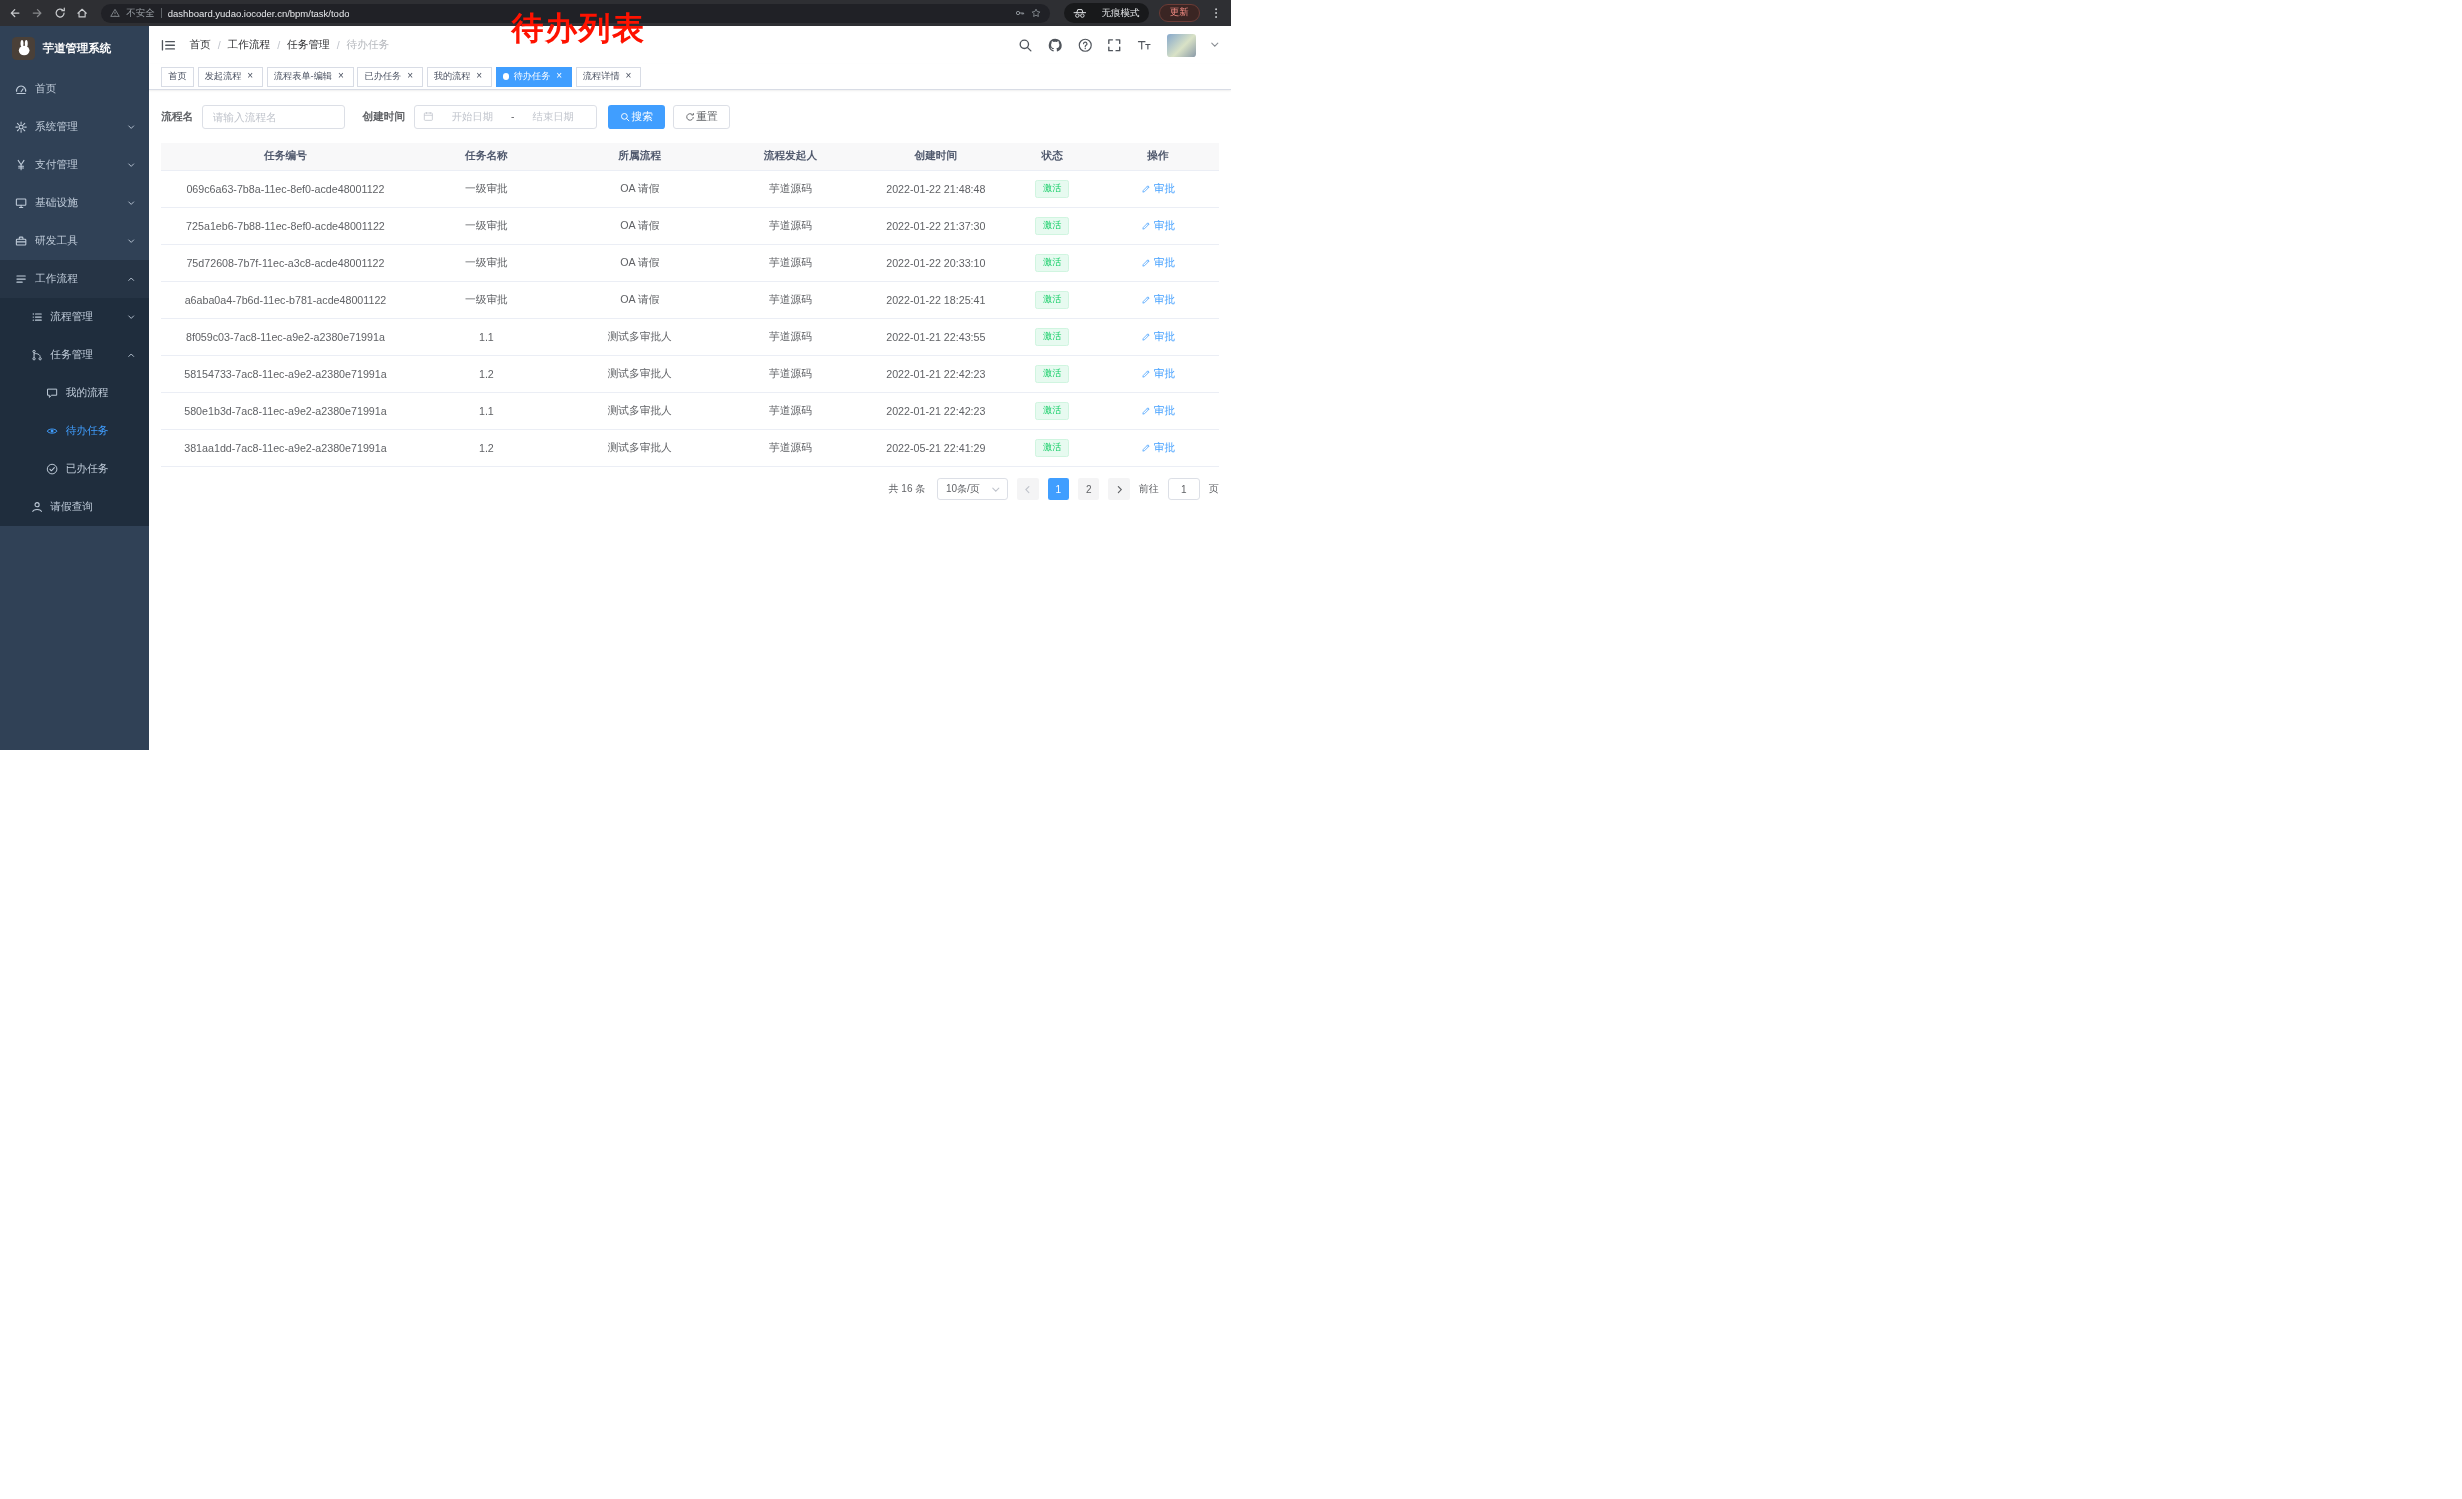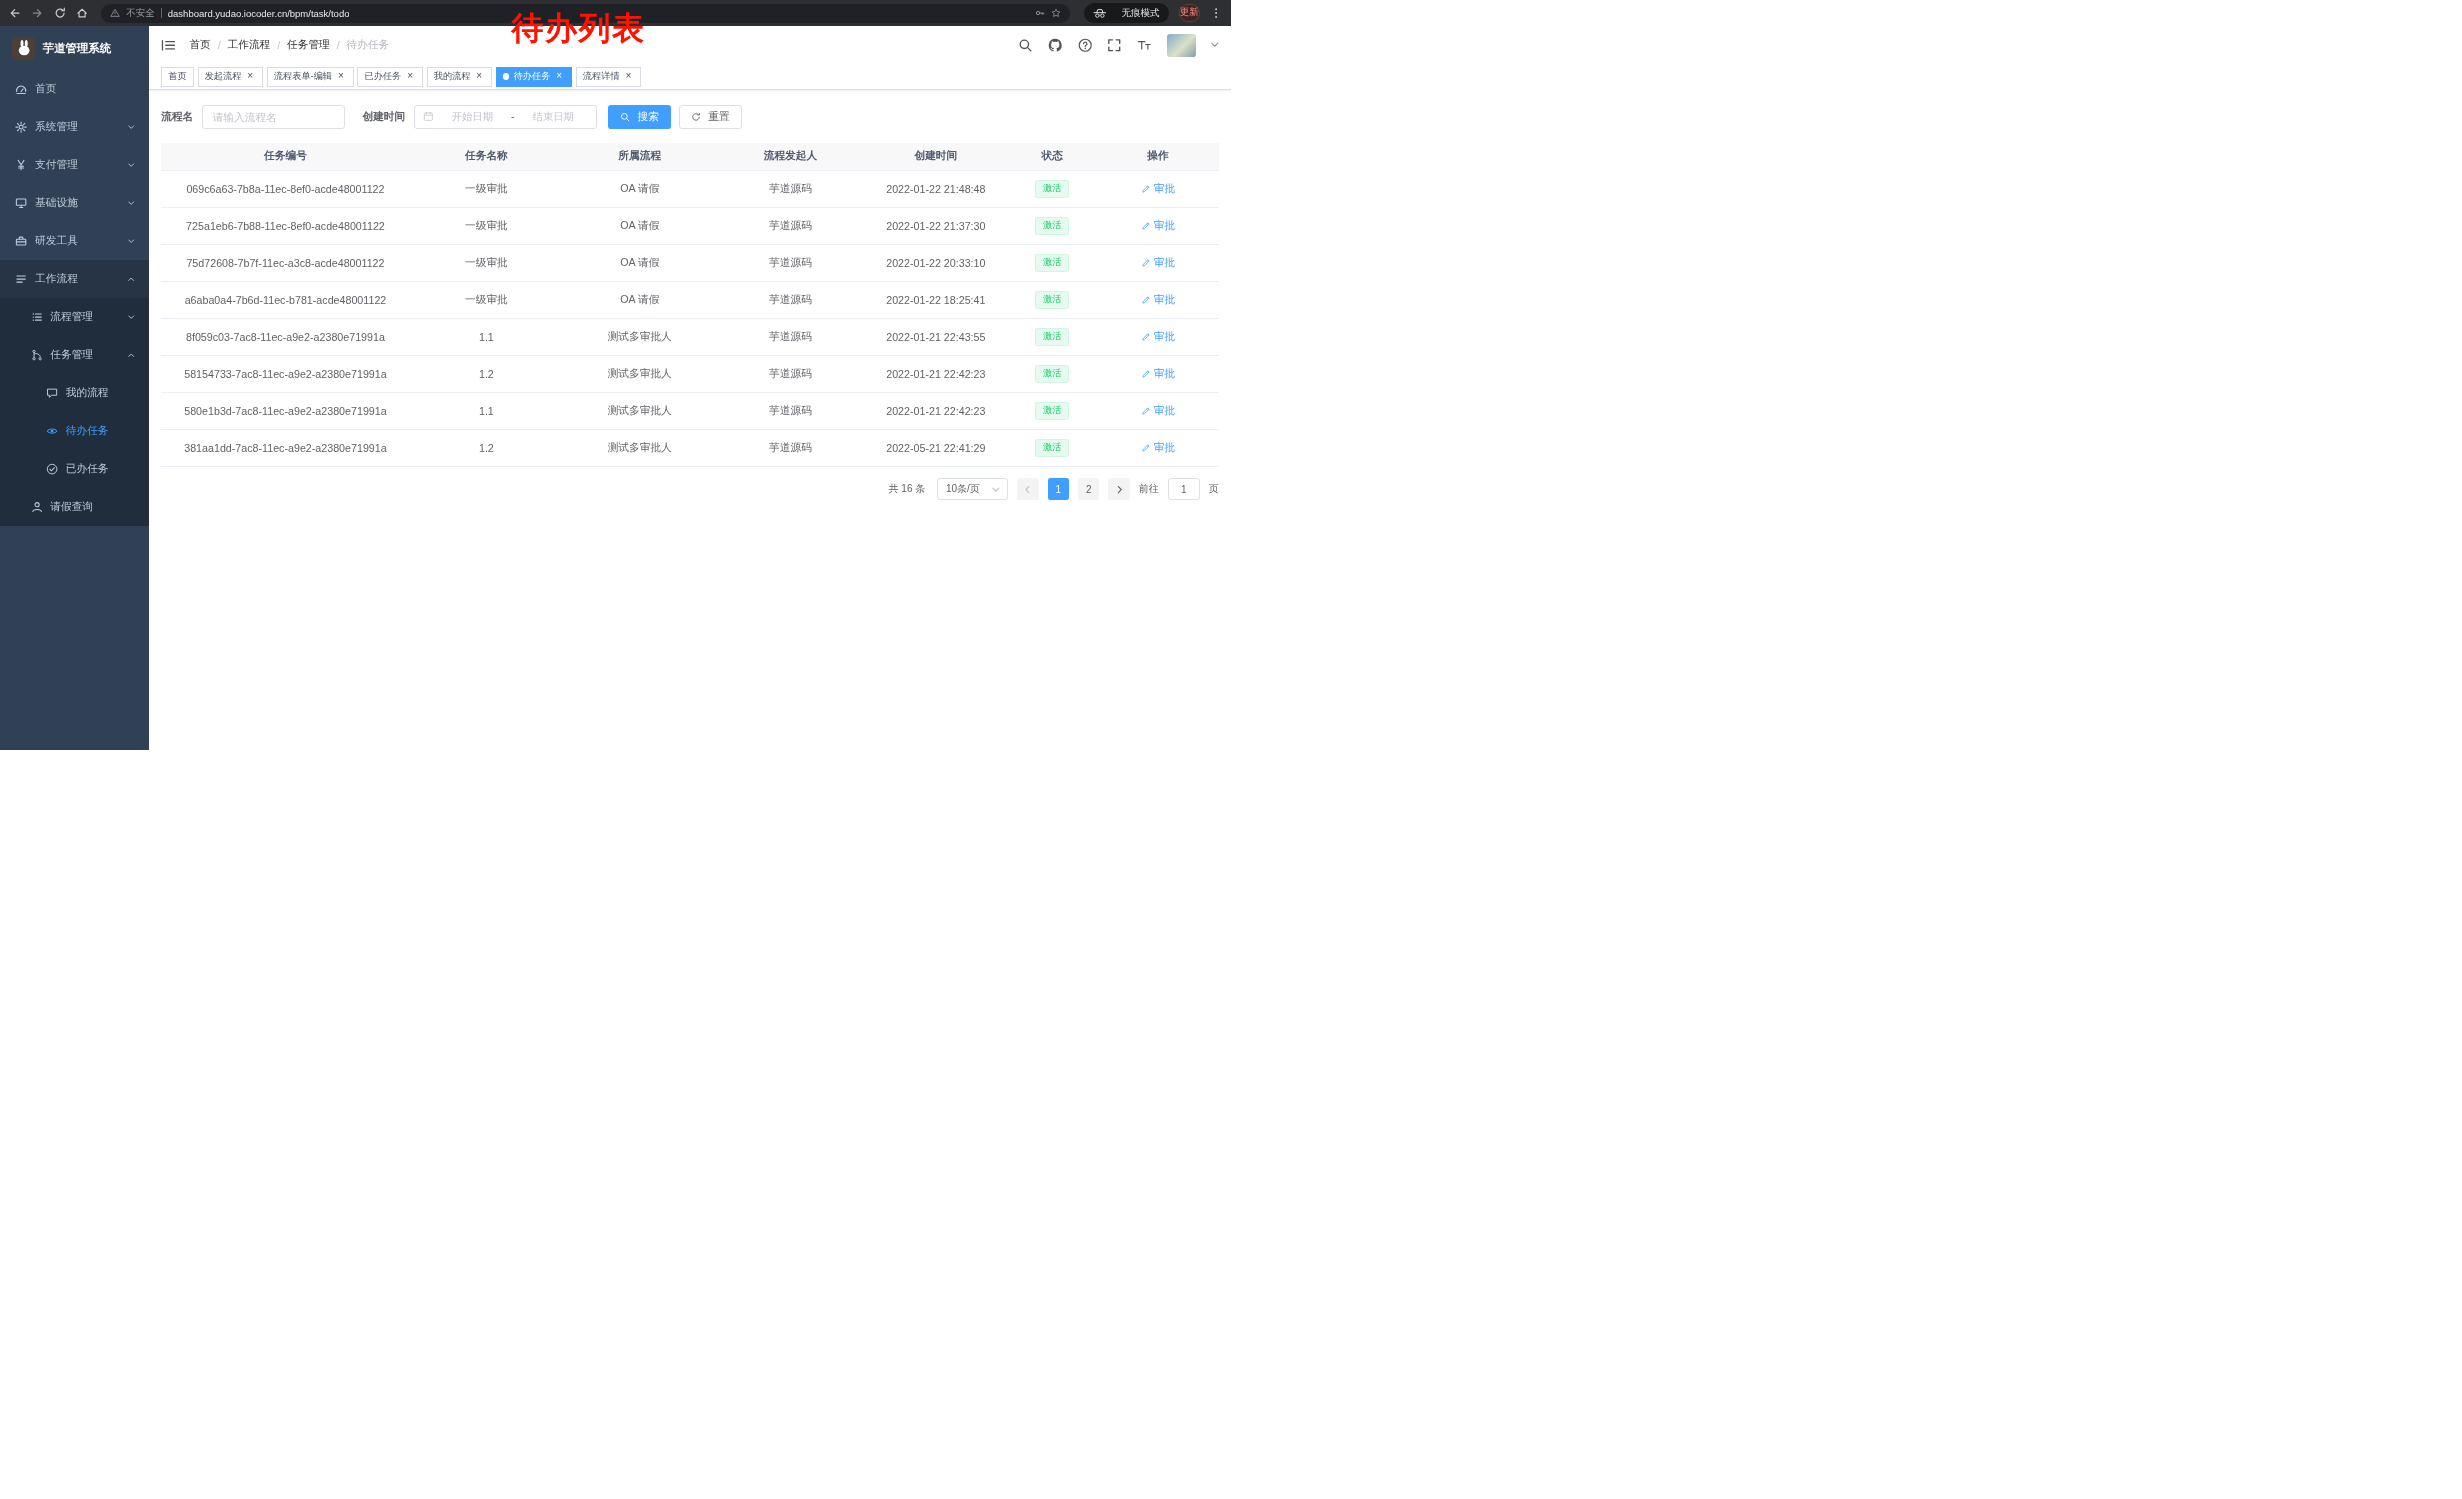--- a/index.html
+++ b/index.html
@@ -13,21 +13,21 @@
   .cicon svg { width:12.2px; height:12.2px; display:block; }
   .cicon.small svg { width:10px; height:10px; }
   .cicon.dim { color:#87898c; }
   .omnibox { flex:1; height:19px; background:#202126; border-radius:10px; display:flex; align-items:center; padding:0 9.2px; gap:6.1px; font-size:9.5px; color:#9aa0a6; margin:0 3.1px; min-width:0; }
   .omnibox .sec { white-space:nowrap; }
   .omnibox .sep { width:0.8px; height:9.2px; background:#5f6368; flex-shrink:0; }
   .omnibox .url { color:#e8eaed; white-space:nowrap; overflow:hidden; }
   .flex-sp { flex:1; }
   .incog { display:flex; align-items:center; gap:15px; background:#18191b; border-radius:10.7px; height:20.6px; padding:0 9.2px; color:#e8eaed; font-size:9.5px; white-space:nowrap; }
   .incog svg { width:13.7px; height:10.7px; }
-  .update { height:18.3px; border-radius:10px; padding:0 0; display:flex; align-items:center; color:#f28b82; background:#3a2523; border:0.8px solid #6b3b35; font-size:9.5px; white-space:nowrap; }
+  .update { height:18.3px; border-radius:10px; padding:0 10px; display:flex; align-items:center; color:#f28b82; background:#3a2523; border:0.8px solid #6b3b35; font-size:9.5px; white-space:nowrap; }
   .annotation { position:absolute; top:6.9px; left:47%; transform:translateX(-50%); font-size:32px; font-weight:700; color:#fe1200; z-index:99; letter-spacing:1.5px; white-space:nowrap; }
 
   
   .app { display:flex; height:calc(100% - 26px); }
   .sidebar { width:149px; background:#304156; color:#bfcbd9; flex-shrink:0; display:flex; flex-direction:column; }
   .logo { height:44px; display:flex; align-items:center; gap:7.6px; padding-left:12.2px; cursor:pointer; }
   .logo-img { width:23px; height:23px; border-radius:4.6px; background:#4a4038; display:flex; align-items:center; justify-content:center; flex-shrink:0; }
   .logo-img svg { width:18.3px; height:18.3px; }
   .logo-title { color:#fff; font-weight:700; font-size:11.4px; white-space:nowrap; }
   .menu-item { height:38px; display:flex; align-items:center; gap:7.6px; position:relative; cursor:pointer; font-size:10.7px; padding-right:27.5px; white-space:nowrap; }
@@ -71,21 +71,21 @@
   .filters { display:flex; align-items:center; margin-bottom:13.7px; }
   .flabel { font-size:10.7px; color:#606266; font-weight:700; margin-right:9.2px; white-space:nowrap; }
   .flabel.ml { margin-left:17px; }
   .finput { width:143px; height:24.4px; border:0.8px solid #dcdfe6; border-radius:3.1px; padding:0 9.2px; font-size:10.7px; color:#606266; outline:none; }
   .finput::placeholder { color:#c0c4cc; }
   .daterange { width:183px; height:24.4px; border:0.8px solid #dcdfe6; border-radius:3.1px; display:flex; align-items:center; padding:0 7.6px; gap:3.1px; font-size:10.3px; margin-right:10.7px; cursor:pointer; }
   .daterange .cal { color:#c0c4cc; display:inline-flex; }
   .daterange .cal svg { width:10.7px; height:10.7px; }
   .daterange .ph { flex:1; text-align:center; color:#c0c4cc; }
   .daterange .rsep { color:#606266; }
-  .btn { height:24.4px; border-radius:3.1px; display:inline-flex; align-items:center; gap:7px; padding:0 11.4px; font-size:10.7px; cursor:pointer; border:0.8px solid transparent; font-family:inherit; }
+  .btn { height:24.4px; border-radius:3.1px; display:inline-flex; align-items:center; gap:1px; padding:0 11.4px; font-size:10.7px; cursor:pointer; border:0.8px solid transparent; font-family:inherit; }
   .btn svg { width:10px; height:10px; }
   .btn.primary { background:#409eff; color:#fff; margin-right:7.6px; }
   .btn.plain { background:#fff; border-color:#dcdfe6; color:#606266; }
 
   table.grid { width:100%; border-collapse:collapse; table-layout:fixed; font-size:10.7px; color:#606266; }
   .grid th { background:#f8f8f9; height:28px; font-weight:700; color:#515a6e; font-size:10.7px; border-bottom:0.8px solid #ebeef5; text-align:center; white-space:nowrap; }
   .grid td { height:37px; border-bottom:0.8px solid #ebeef5; text-align:center; white-space:nowrap; overflow:hidden; }
   .tag-success { display:inline-block; padding:1.5px 6.9px; font-size:9.2px; border-radius:2.3px; background:#e7faf0; border:0.8px solid #d0f5e0; color:#13ce66; line-height:13.7px; }
   .op-link { color:#409eff; display:inline-flex; align-items:center; gap:3.1px; cursor:pointer; font-size:10.7px; text-decoration:none; }
   .op-link svg { width:10px; height:10px; }

